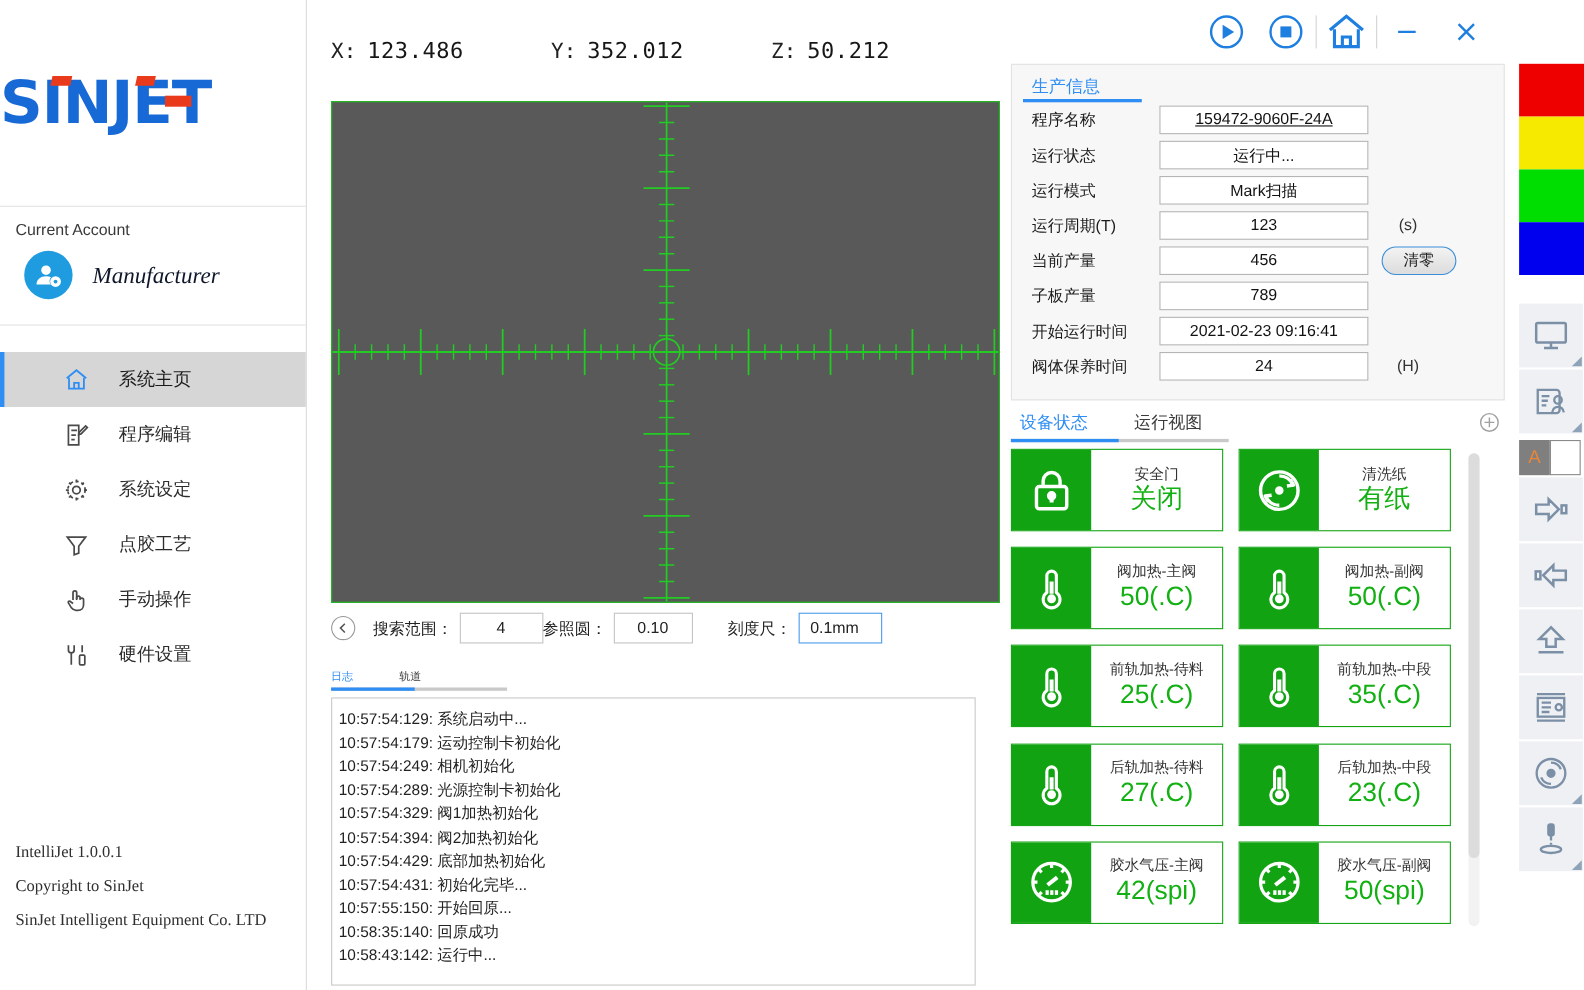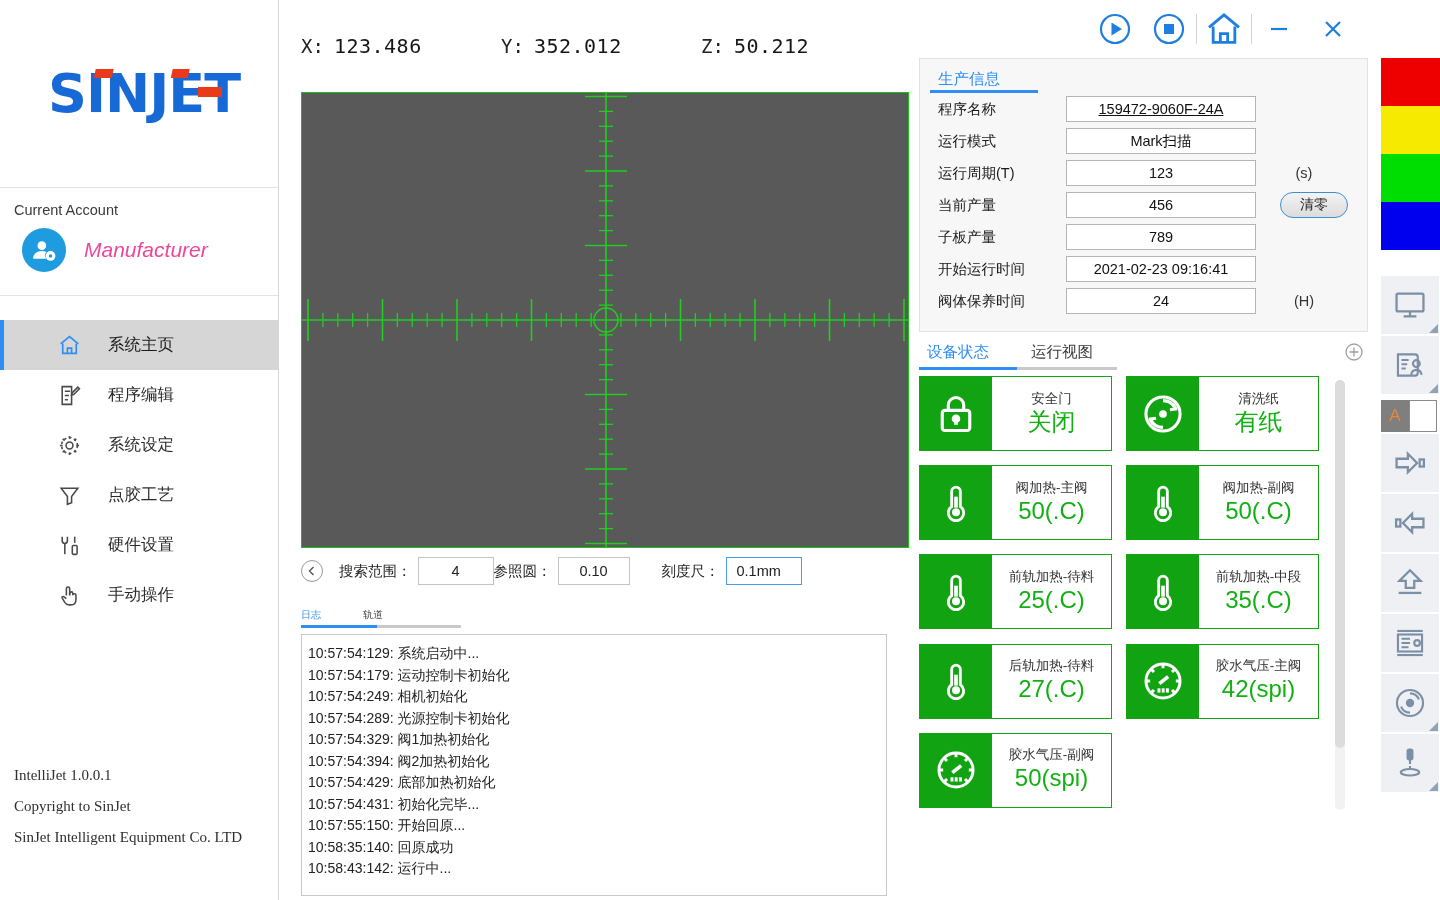--- a/index.html
+++ b/index.html
@@ -9,33 +9,33 @@
     background: #ffffff; overflow: hidden;
   }
   #app { position: relative; width: 1440px; height: 900px; display: flex; }
 
   
   .sidebar {
     width: 279px; height: 900px; background: #fff;
     border-right: 1px solid #d8d8d8;
     display: flex; flex-direction: column; flex: none;
   }
-  .logo-box { height: 188px; display: flex; align-items: center; justify-content: flex-end;
+  .logo-box { height: 188px; display: flex; align-items: center; justify-content: flex-start;
     border-bottom: 1px solid #e3e3e3; }
   .logo { font-size: 52px; font-weight: 700; letter-spacing: -1px; color: #1769d6;
     font-family: "DejaVu Sans", sans-serif; position: relative; line-height: 1; }
   .logo svg { display: block; }
 
   .account-box { height: 108px; border-bottom: 1px solid #e3e3e3; padding: 14px 0 0 14px; }
   .account-label { font-size: 14.5px; color: #3a3a3a; margin-bottom: 10px; }
   .account-row { display: flex; align-items: center; gap: 18px; padding-left: 8px; }
   .avatar { width: 44px; height: 44px; border-radius: 50%; background: #1f9be0;
     display: flex; align-items: center; justify-content: center; flex: none; }
-  .account-name { font-family: Liberation Sans, sans-serif;
-    font-style: italic; font-size: 21px; color: #ec4899; }
+  .account-name { font-family: Liberation Serif, serif;
+    font-style: italic; font-size: 21px; color: #0f172a; }
 
   .nav { padding-top: 24px; }
   .nav-item { height: 50px; display: flex; align-items: center; position: relative;
     cursor: pointer; padding-left: 56px; gap: 26px; }
   .nav-item .nav-ico { width: 26px; height: 26px; display:flex; align-items:center; justify-content:center; flex:none; }
   .nav-item .nav-label { font-size: 16.5px; color: #2b2b2b; }
   .nav-item.active { background: #d6d6d6; }
   .nav-item.active::before { content: ""; position: absolute; left: 0; top: 0;
     width: 4px; height: 100%; background: #2f8ef4; }
   .nav-item.active .nav-label { color: #1a1a1a; }
@@ -89,21 +89,21 @@
   .tb-btn { width: 54px; height: 46px; display: flex; align-items: center;
     justify-content: center; cursor: pointer; color: #1f7fe0; }
   .tb-sep { width: 1px; height: 30px; background: #d3d3d3; }
 
   .prod-panel { margin: 0 10px 0 10px; background: #f7f7f7; border: 1px solid #e2e2e2;
     padding: 0 0 14px 0; }
   .prod-tabs { display: flex; padding: 10px 0 0 18px; position: relative; height: 34px; }
   .prod-tab { font-size: 15.5px; color: #2f8ef4; }
   .prod-tab-bar { position: absolute; left: 10px; bottom: 0; width: 108px; height: 3px; background: #2f8ef4; }
 
-  .prow { display: flex; align-items: center; height: 32px; padding-left: 18px; gap: 12px; }
+  .prow { display: flex; align-items: center; height: 32px; padding-left: 18px; gap: 0; }
   .prow-label { width: 116px; font-size: 14.5px; color: #1a1a1a; flex: none; }
   .prow-field { width: 190px; height: 26px; background: #fff; border: 1px solid #b5b5b5;
     display: flex; align-items: center; justify-content: center; font-size: 14.5px; color: #111; flex: none; }
   .prow-field.link { text-decoration: underline; }
   .prow-unit { width: 48px; text-align: center; font-size: 14.5px; color: #333; margin-left: 12px; }
   .clear-btn { margin-left: 12px; width: 68px; height: 26px; border-radius: 13px;
     border: 1px solid #3a8ed8; background: linear-gradient(#f3f3f3,#dcdcdc);
     font-size: 14px; color: #222; display: flex; align-items: center;
     justify-content: center; cursor: pointer; }
 
@@ -214,37 +214,37 @@
         <span class="nav-ico">
           <svg width="25" height="25" viewBox="0 0 24 24" fill="none" stroke="#4a4a4a" stroke-width="1.5">
             <path d="M4 5h16l-6 8v6l-4 1.5V13z"></path>
           </svg>
         </span>
         <span class="nav-label">点胶工艺</span>
       </div>
       <div class="nav-item">
         <span class="nav-ico">
           <svg width="25" height="25" viewBox="0 0 24 24" fill="none" stroke="#4a4a4a" stroke-width="1.5">
+            <path d="M9 12V5.5a1.6 1.6 0 0 1 3.2 0V12"></path>
+            <path d="M12.2 11v-1a1.5 1.5 0 0 1 3 0v1.6"></path>
+            <path d="M15.2 11.8a1.5 1.5 0 0 1 3 0V16c0 3-2 5-5 5h-1.6c-2 0-3-.8-4-2.2L5 14.5c-.6-.9.4-2 1.4-1.4L9 15"></path>
+          </svg>
+        </span>
+        <span class="nav-label">手动操作</span>
+      </div>
+      <div class="nav-item">
+        <span class="nav-ico">
+          <svg width="25" height="25" viewBox="0 0 24 24" fill="none" stroke="#4a4a4a" stroke-width="1.5">
             <path d="M5 3.5v4a2.5 2.5 0 0 0 5 0v-4"></path>
               <path d="M7.5 10v10.5"></path>
             <path d="M17 3.5v6"></path>
               <rect x="14.7" y="12" width="4.6" height="8.5" rx="1"></rect>
           </svg>
         </span>
         <span class="nav-label">硬件设置</span>
-      </div>
-      <div class="nav-item">
-        <span class="nav-ico">
-          <svg width="25" height="25" viewBox="0 0 24 24" fill="none" stroke="#4a4a4a" stroke-width="1.5">
-            <path d="M9 12V5.5a1.6 1.6 0 0 1 3.2 0V12"></path>
-            <path d="M12.2 11v-1a1.5 1.5 0 0 1 3 0v1.6"></path>
-            <path d="M15.2 11.8a1.5 1.5 0 0 1 3 0V16c0 3-2 5-5 5h-1.6c-2 0-3-.8-4-2.2L5 14.5c-.6-.9.4-2 1.4-1.4L9 15"></path>
-          </svg>
-        </span>
-        <span class="nav-label">手动操作</span>
       </div>
     </div>
 
     <div class="footer">
       <div>IntelliJet 1.0.0.1</div>
       <div>Copyright to SinJet</div>
       <div>SinJet Intelligent Equipment Co. LTD</div>
     </div>
   </div>
 
@@ -425,20 +425,24 @@
       <div class="prod-tabs">
         <div class="prod-tab">生产信息</div>
         <div class="prod-tab-bar"></div>
       </div>
 
       <div class="prow">
         <div class="prow-label">程序名称</div>
         <div class="prow-field link">159472-9060F-24A</div>
       </div>
       <div class="prow">
+        <div class="prow-label">运行状态</div>
+        <div class="prow-field">运行中...</div>
+      </div>
+      <div class="prow">
         <div class="prow-label">运行模式</div>
         <div class="prow-field">Mark扫描</div>
       </div>
       <div class="prow">
         <div class="prow-label">运行周期(T)</div>
         <div class="prow-field">123</div>
         <div class="prow-unit">(s)</div>
       </div>
       <div class="prow">
         <div class="prow-label">当前产量</div>
@@ -566,20 +570,33 @@
                 <circle cx="12" cy="17.6" r="2.4" fill="#fff" stroke="none"></circle>
               </svg>
             </div>
             <div class="tile-body">
               <div class="tile-label">后轨加热-待料</div>
               <div class="tile-value">27(.C)</div>
             </div>
           </div>
           <div class="tile">
             <div class="tile-ico">
+              <svg width="40" height="44" viewBox="0 0 24 24" fill="none" stroke="#fff" stroke-width="1.7">
+                <path d="M14.6 14.2V5.1a2.6 2.6 0 0 0-5.2 0v9.1a4.6 4.6 0 1 0 5.2 0z"></path>
+                <path d="M12 8.2v6.6" stroke-width="2.2"></path>
+                <circle cx="12" cy="17.6" r="2.4" fill="#fff" stroke="none"></circle>
+              </svg>
+            </div>
+            <div class="tile-body">
+              <div class="tile-label">后轨加热-中段</div>
+              <div class="tile-value">23(.C)</div>
+            </div>
+          </div>
+          <div class="tile">
+            <div class="tile-ico">
               <svg width="44" height="44" viewBox="0 0 24 24" fill="none" stroke="#fff" stroke-width="1.6">
                 <circle cx="12" cy="12" r="9.3"></circle>
                 <path d="M12 3.2v1.8M20.8 12H19M5 12H3.2M18.2 5.8l-1.3 1.3M7.1 16.9l-1.3 1.3M18.2 18.2l-1.3-1.3M7.1 7.1 5.8 5.8"></path>
                 <path d="M14.8 9.6 10 13.4" stroke-width="2"></path>
                 <rect x="9" y="16" width="1.6" height="2.3" fill="#fff" stroke="none"></rect>
                 <rect x="11.3" y="16" width="1.6" height="2.3" fill="#fff" stroke="none"></rect>
                 <rect x="13.6" y="16" width="1.6" height="2.3" fill="#fff" stroke="none"></rect>
               </svg>
             </div>
             <div class="tile-body">

